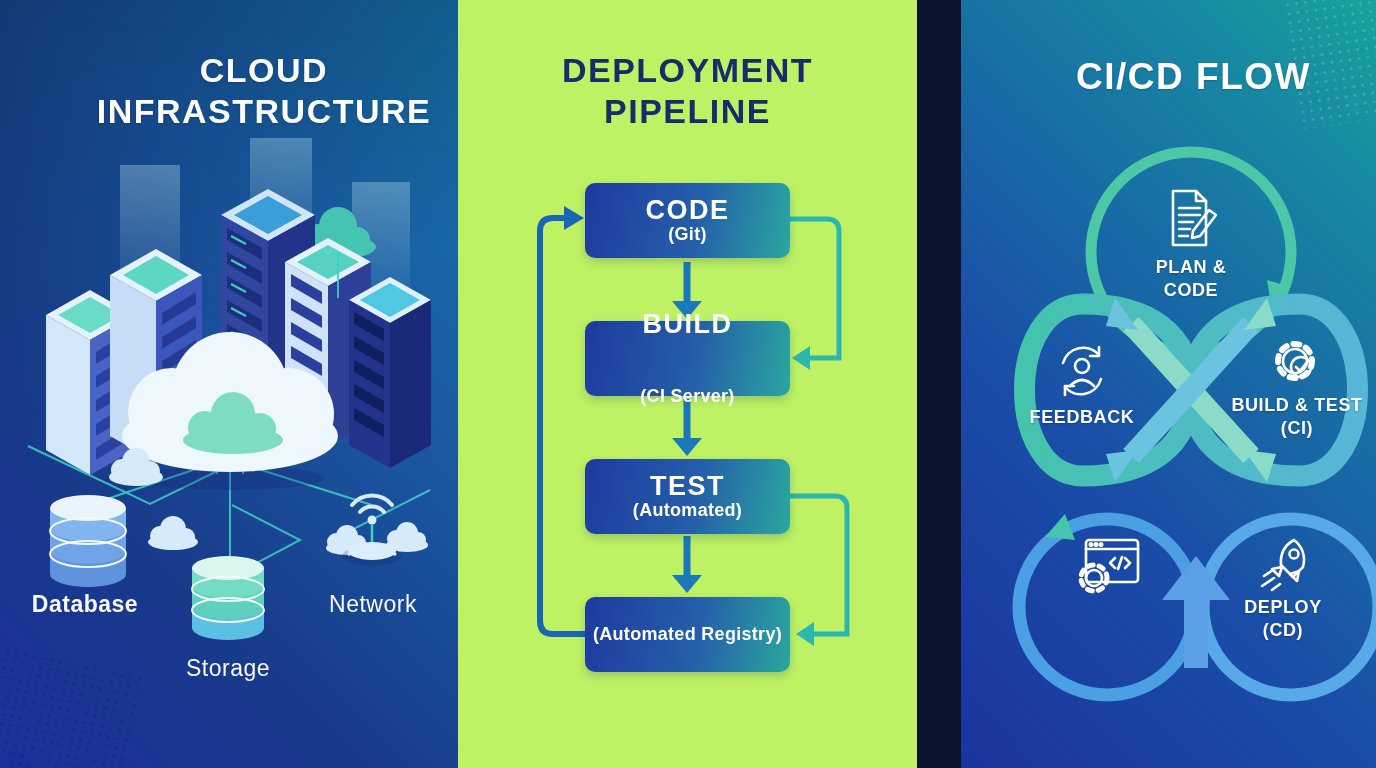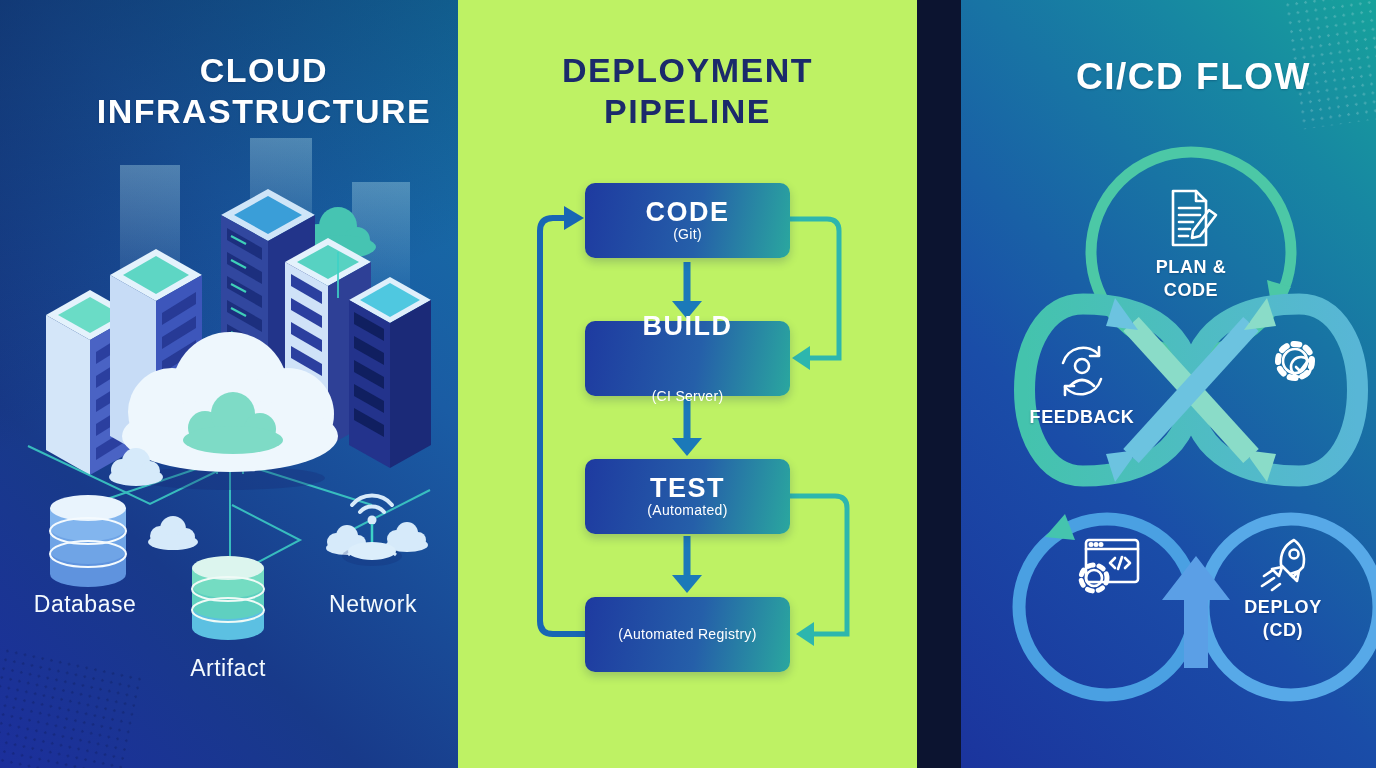--- a/index.html
+++ b/index.html
@@ -28,21 +28,21 @@
   #panel-pipeline .panel-title{color:#1b2a6b;text-shadow:none;}
   .iso-label{
     position:absolute;transform:translateX(-50%);color:#f4fafe;
     font-size:23px;font-weight:500;letter-spacing:.5px;white-space:nowrap;}
   .flow-box{
     position:absolute;left:127px;width:205px;height:75px;border-radius:10px;
     background:linear-gradient(100deg,#1e3aa0 0%,#255fa9 55%,#2aa79f 100%);
     color:#fff;text-align:center;display:flex;flex-direction:column;
     justify-content:center;box-shadow:0 4px 10px rgba(20,40,90,.22);}
   .flow-box .stage-name{font-size:27px;font-weight:bold;letter-spacing:1.5px;line-height:1.05;}
-  .flow-box .stage-detail{font-size:14px;font-weight:400;letter-spacing:.3px;line-height:1.2;}
+  .flow-box .stage-detail{font-size:18px;font-weight:700;letter-spacing:.3px;line-height:1.2;}
   .svg-abs{position:absolute;inset:0;}
   .cicd-node-label{
     position:absolute;transform:translateX(-50%);text-align:center;color:#fff;
     font-weight:bold;font-size:18px;line-height:1.3;letter-spacing:.6px;white-space:nowrap;
     text-shadow:0 1px 2px rgba(0,20,60,.3);}
   .cicd-node-label span{display:block;}
   .cicd-icon{position:absolute;}
 </style>
 </head>
 <body>
@@ -235,22 +235,22 @@
         <path d="M 352,505 A 26,26 0 0 1 392,505" stroke="#d6eafa" stroke-width="4" fill="none" stroke-linecap="round"></path>
         <path d="M 360,512 A 16,16 0 0 1 384,512" stroke="#d6eafa" stroke-width="4" fill="none" stroke-linecap="round"></path>
         <circle cx="372" cy="520" r="4.5" fill="#d6eafa"></circle>
         <line x1="372" y1="524" x2="372" y2="546" stroke="#3ed2c6" stroke-width="2.5"></line>
         <line x1="357" y1="548" x2="348" y2="555" stroke="#d6eafa" stroke-width="3"></line>
         <line x1="387" y1="548" x2="396" y2="555" stroke="#d6eafa" stroke-width="3"></line>
         <ellipse cx="372" cy="551" rx="24" ry="9" fill="#dceefb"></ellipse>
       </g>
     </svg>
 
-    <div class="iso-label" style="left:85px;top:591px;">Database</div>
-    <div class="iso-label" style="left:228px;top:655px;">Artifact</div>
+    <div class="iso-label" style="left:85px;top:591px;font-weight:bold;">Database</div>
+    <div class="iso-label" style="left:228px;top:655px;">Storage</div>
     <div class="iso-label" style="left:373px;top:591px;">Network</div>
   </section>
 
   <section class="panel" id="panel-pipeline">
     <h1 class="panel-title" style="top:50px;">
       <span>DEPLOYMENT</span>
       <span>PIPELINE</span>
     </h1>
 
     <svg class="svg-abs" width="459" height="768" viewBox="0 0 459 768">
@@ -377,18 +377,22 @@
         <line x1="20" y1="56" x2="28" y2="50"></line>
     </svg>
 
     <div class="cicd-node-label" style="left:230px;top:256px;">
       <span>PLAN &amp;</span>
       <span>CODE</span>
     </div>
     <div class="cicd-node-label" style="left:121px;top:406px;text-align:center;">
       <span>FEEDBACK</span>
     </div>
+    <div class="cicd-node-label" style="left:336px;top:394px;">
+      <span>BUILD &amp; TEST</span>
+      <span>(CI)</span>
+    </div>
     <div class="cicd-node-label" style="left:322px;top:596px;">
       <span>DEPLOY</span>
       <span>(CD)</span>
     </div>
   </section>
 </div>
 
 </body></html>

